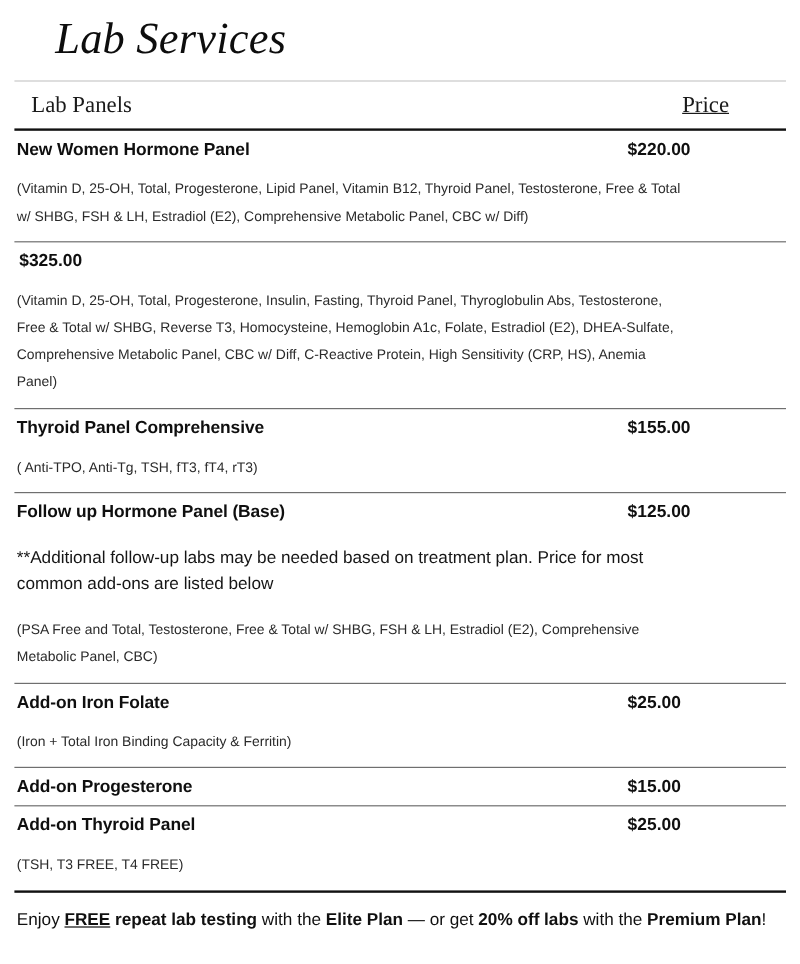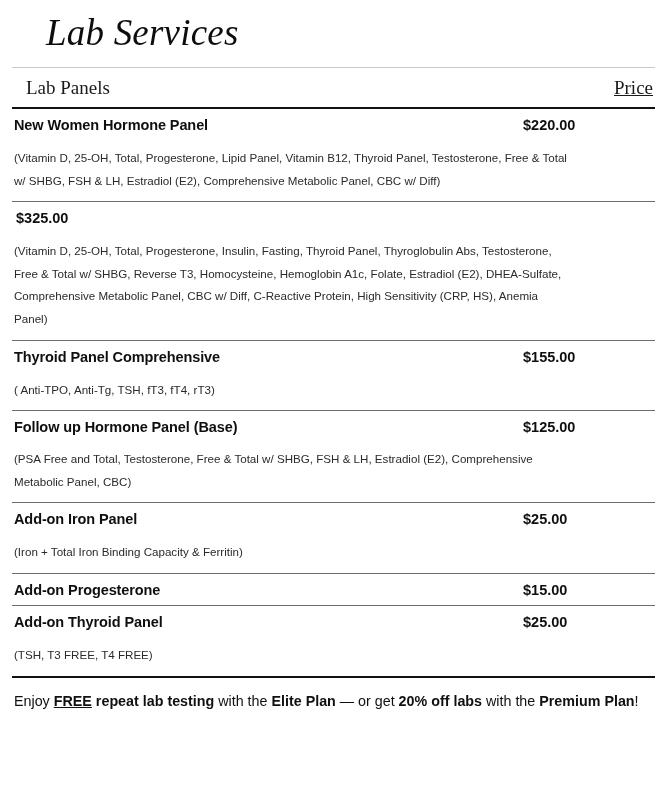--- a/index.html
+++ b/index.html
@@ -51,21 +51,21 @@
     align-items: baseline;
     justify-content: space-between;
     padding: 9px 2px 8px 2px;
     font-family: "Liberation Serif", serif;
     font-size: 19px;
     color: #1a1a1a;
     margin-left: 12px;
   }
   .head-price {
     width: 130px;
-    text-align: right;
+    text-align: center;
     padding-left: 2px;
     text-decoration: underline;
   }
   .item-row {
     display: flex;
     align-items: center;
     justify-content: space-between;
     padding: 8px 2px 7px 2px;
   }
   .item-name {
@@ -146,25 +146,26 @@
     <div class="item-name">Thyroid Panel Comprehensive</div>
     <div class="item-price">$155.00</div>
   </div>
   <div class="desc">( Anti-TPO, Anti-Tg, TSH, fT3, fT4, rT3)</div>
   <div class="rule-med"></div>
 
   <div class="item-row">
     <div class="item-name">Follow up Hormone Panel (Base)</div>
     <div class="item-price">$125.00</div>
   </div>
+  <div class="note">**Additional follow-up labs may be needed based on treatment plan. Price for most common add-ons are listed below</div>
   <div class="desc tight">(PSA Free and Total, Testosterone, Free &amp; Total w/ SHBG, FSH &amp; LH, Estradiol (E2), Comprehensive Metabolic Panel, CBC)</div>
   <div class="rule-med"></div>
 
   <div class="item-row">
-    <div class="item-name">Add-on Iron Panel</div>
+    <div class="item-name">Add-on Iron Folate</div>
     <div class="item-price">$25.00</div>
   </div>
   <div class="desc">(Iron + Total Iron Binding Capacity &amp; Ferritin)</div>
   <div class="rule-med"></div>
 
   <div class="item-row">
     <div class="item-name">Add-on Progesterone</div>
     <div class="item-price">$15.00</div>
   </div>
   <div class="rule-med"></div>

